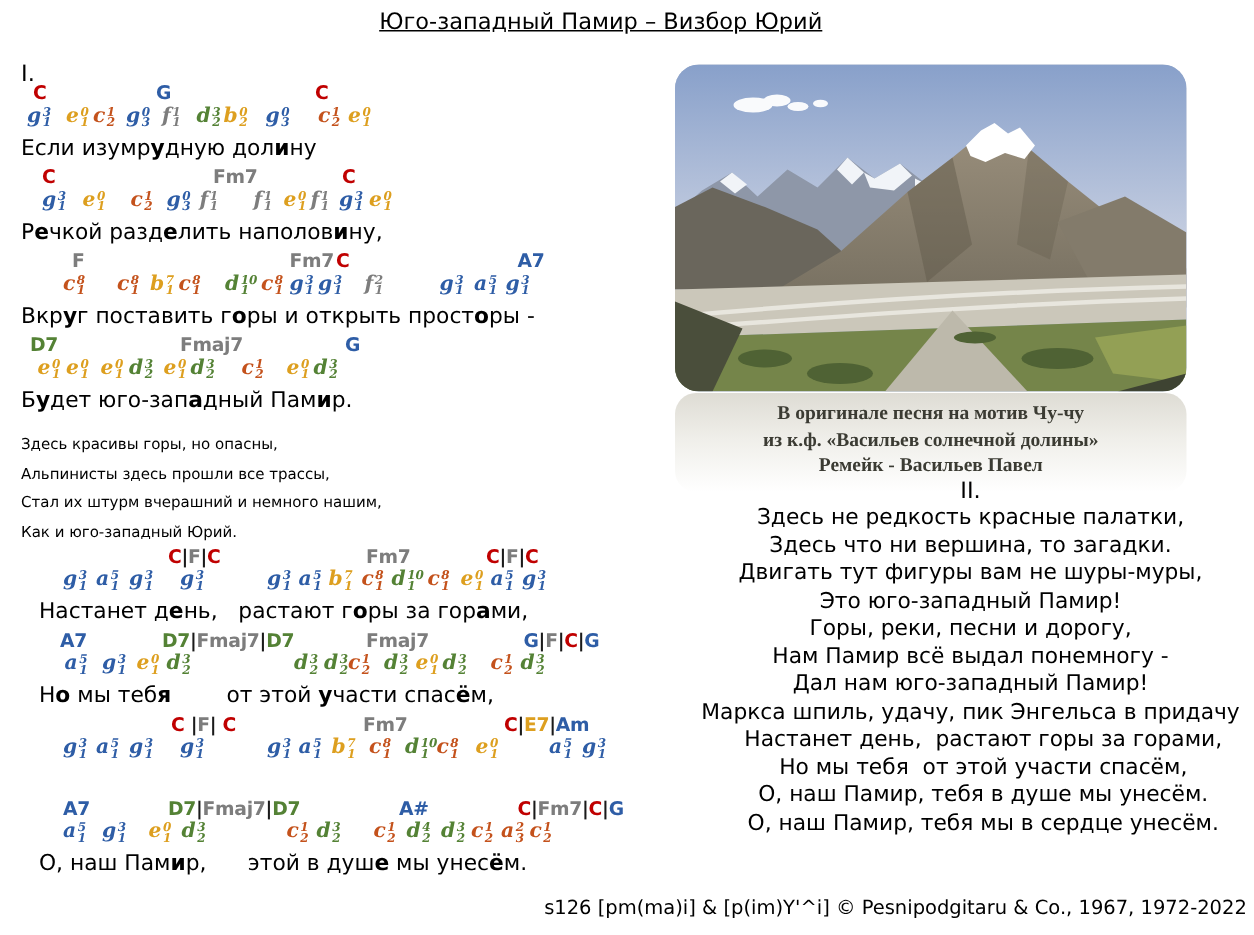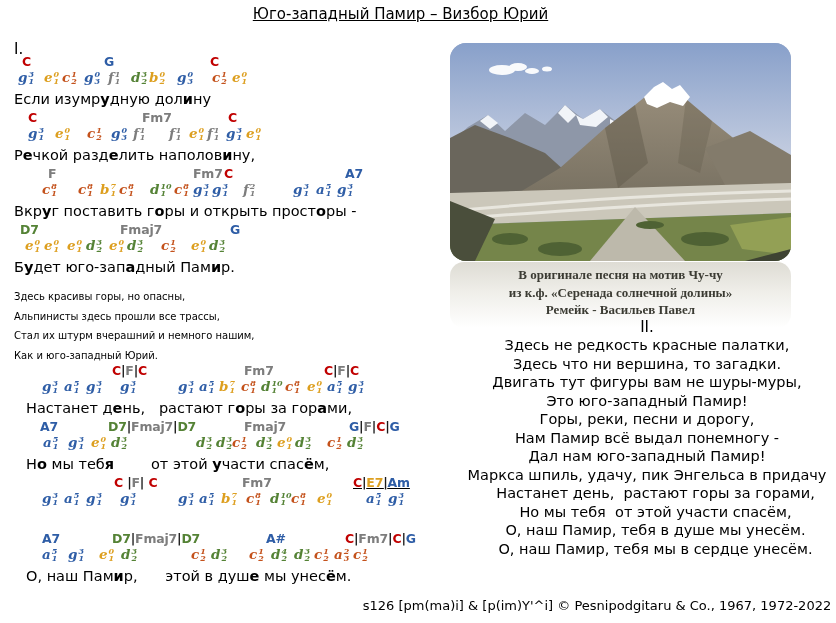--- a/index.html
+++ b/index.html
@@ -593,21 +593,21 @@
             <span class="fnum">2</span>
           </span>
         </span>
       </div>
       <div class="lyric-row" style="padding-left: 26px;"><span>Н</span><span class="acc">о</span><span> мы теб</span><span class="acc">я</span><span>        от этой </span><span class="acc">у</span><span>части спас</span><span class="acc">ё</span><span>м,</span></div>
     </div>
     <div class="system">
       <div class="chord-row">
         <span class="chord-group" style="left: 114px;"><span style="color: rgb(192, 0, 0);">C </span><span style="color: rgb(26, 26, 26);">|</span><span style="color: rgb(125, 125, 125);">F</span><span style="color: rgb(26, 26, 26);">|</span><span style="color: rgb(192, 0, 0);"> C</span></span>
         <span class="chord-group" style="left: 242px;"><span style="color: rgb(125, 125, 125);">Fm7</span></span>
-        <span class="chord-group" style="left: 353px; text-decoration: underline;"><span style="color: rgb(192, 0, 0);">C</span><span style="color: rgb(26, 26, 26);">|</span><span style="color: rgb(221, 159, 31);">E7</span><span style="color: rgb(26, 26, 26);">|</span><span style="color: rgb(46, 93, 166);">Am</span></span>
+        <span class="chord-group" style="left: 336px;"><span style="color: rgb(192, 0, 0);">C</span><span style="color: rgb(26, 26, 26);">|</span><span style="color: rgb(221, 159, 31);">E7</span><span style="color: rgb(26, 26, 26);">|</span><span style="color: rgb(46, 93, 166);">Am</span></span>
       </div>
       <div class="fing-row">
         <span class="fing" style="left: 42px; color: rgb(46, 93, 166);">
           <span class="fl">g</span>
           <span class="fstack">
             <span class="fnum">3</span>
             <span class="fnum">1</span>
           </span>
         </span>
         <span class="fing" style="left: 64px; color: rgb(46, 93, 166);">
@@ -840,21 +840,21 @@
       <ellipse cx="200" cy="182" rx="14" ry="4"></ellipse>
     </g>
     <polygon fill="#93a055" points="280,182 341,174 341,212 292,206"></polygon>
     <polygon fill="#4a4e3b" points="0,158 45,176 25,218 0,218"></polygon>
     <polygon fill="#3e4332" points="341,206 341,218 295,218"></polygon>
   </svg>
 </div>
 
 <div id="caption-area" class="abs">
     <div class="line">В оригинале песня на мотив Чу-чу</div>
-    <div class="line">из к.ф. «Серенада солнечной долины»</div>
+    <div class="line">из к.ф. «Васильев солнечной долины»</div>
     <div class="line">Ремейк - Васильев Павел</div>
   </div>
 
 <div id="section2" class="abs">
   <div class="sec-label">II.</div>
   <div id="section2-verse">
       <div class="line">Здесь не редкость красные палатки,</div>
       <div class="line">Здесь что ни вершина, то загадки.</div>
       <div class="line">Двигать тут фигуры вам не шуры-муры,</div>
       <div class="line">Это юго-западный Памир!</div>

